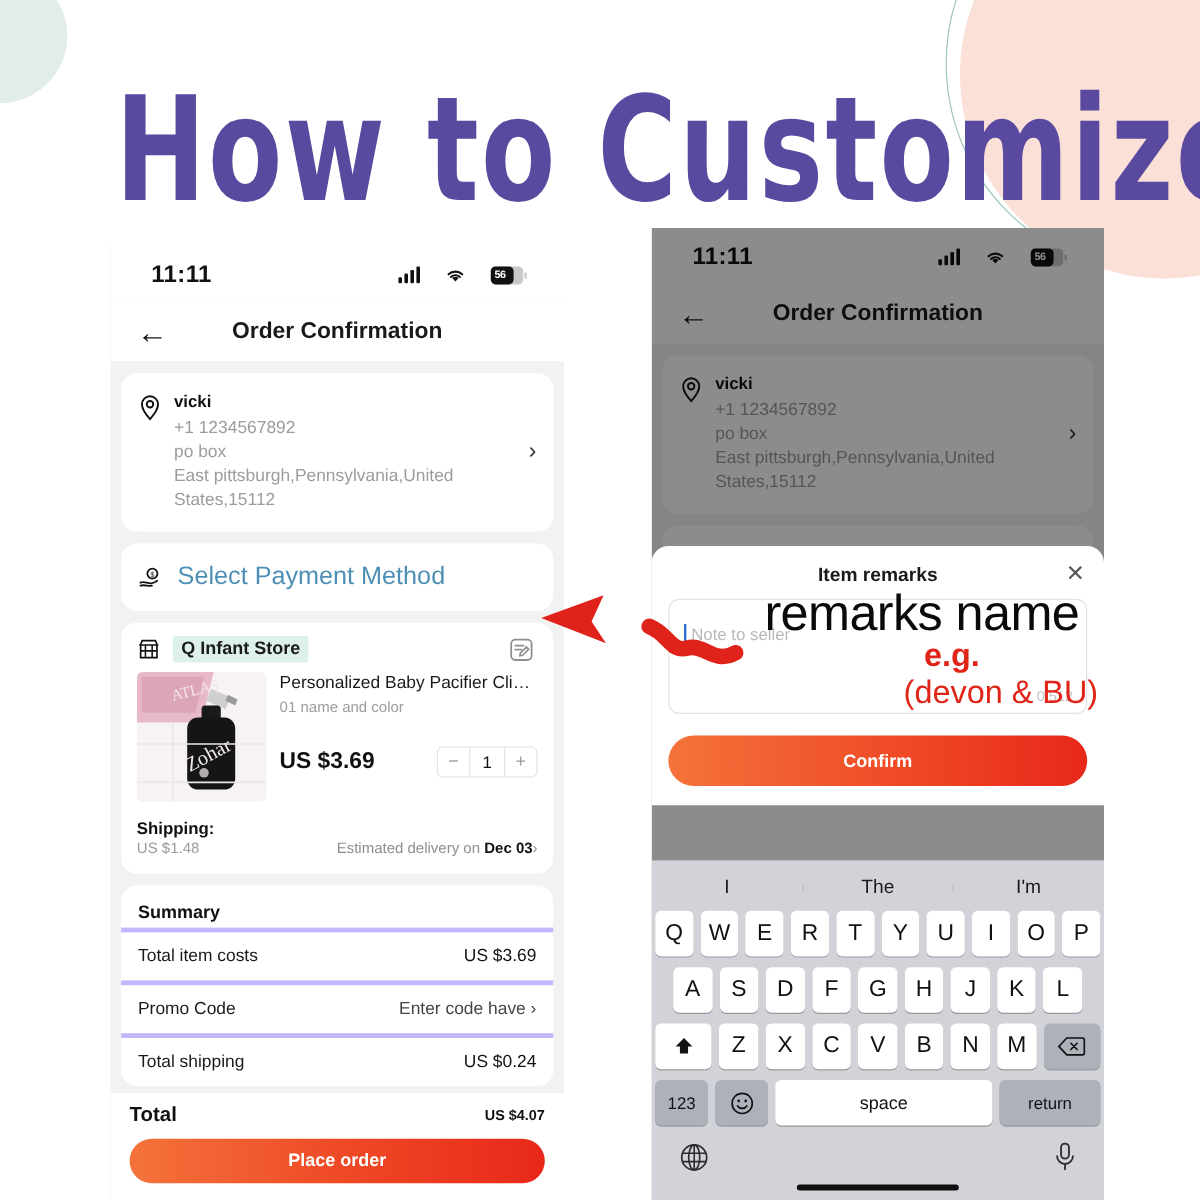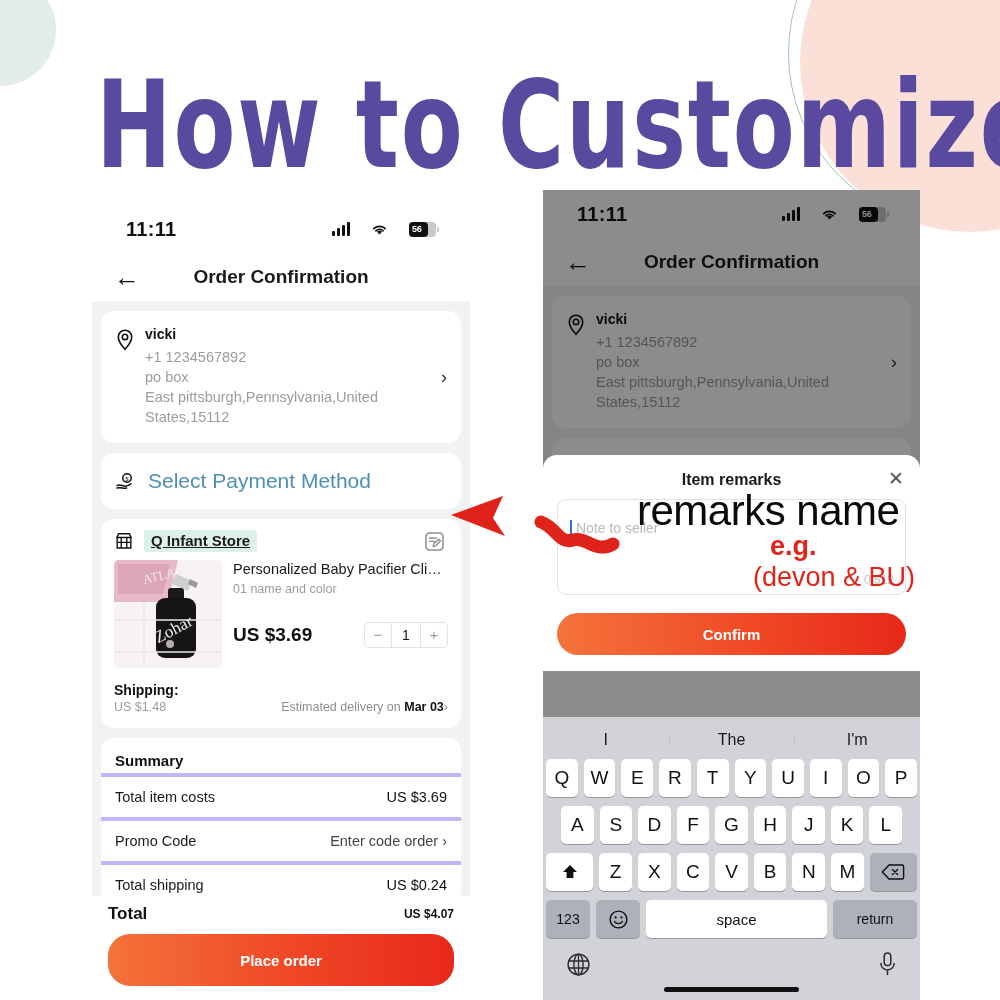--- a/index.html
+++ b/index.html
@@ -84,21 +84,21 @@
   .addr-name { font-size:14px; font-weight:bold; color:#111; margin-bottom:5px; }
   .addr-line { font-size:14.5px; color:#9c9c9c; line-height:1.38; }
   .chev-r { position:absolute; right:14px; top:50%; transform:translateY(-50%); font-size:19px; color:#333; }
 
   .pay-row { display:flex; align-items:center; padding:16px 14px; }
   .pay-label { font-size:21px; color:#4d8fb5; margin-left:11px; }
 
   .store-row { display:flex; align-items:center; padding:11px 13px 8px 13px; position:relative; }
   .store-name {
     font-size:15px; font-weight:bold; color:#1a1a1a; margin-left:10px;
-    background:#ddf1ea; padding:2px 7px 3px 7px; border-radius:2px;text-decoration:underline;
+    background:#ddf1ea; padding:2px 7px 3px 7px; border-radius:2px;
   }
   .edit-icon { position:absolute; right:16px; top:12px; }
 
   .prod { display:flex; padding:0 13px 4px 13px; }
   .prod-img {
     width:108px; height:108px; flex:0 0 108px; border-radius:5px;
     overflow:hidden; position:relative; background:#f6f2f3;
   }
   .prod-info { margin-left:11px; flex:1; min-width:0; }
   .prod-title {
@@ -123,21 +123,21 @@
   .sum-row:first-of-type { border-top:none; }
   .sum-row .v { color:#111; }
   .sum-row .v.gray { color:#444; }
   .legal { font-size:12.5px; color:#a8a8a8; padding:6px 14px 12px 14px; line-height:1.3; }
 
   .bottombar { position:absolute; left:0; bottom:0; width:100%; background:#fff; padding:8px 16px 14px 16px; }
   .bb-row { display:flex; justify-content:space-between; align-items:center; margin-bottom:10px; }
   .bb-total { font-size:17px; font-weight:bold; color:#111; }
   .bb-amount { font-size:12px; font-weight:bold; color:#111;text-align:center; }
   .cta {
-    height:52px; border-radius:22px; display:flex; align-items:center; justify-content:center;
+    height:37px; border-radius:22px; display:flex; align-items:center; justify-content:center;
     background:linear-gradient(90deg,#f4733b 0%,#ef4a26 50%,#e8281a 100%);
     color:#fff; font-size:15px; font-weight:bold;
   }
 
   
   #phone-right { left:543px; top:190px; width:377px; height:810px; background:#fff; }
   .dim { position:absolute; inset:0; background:rgba(0,0,0,.45); z-index:5; pointer-events:none; }
   .r-content { position:relative; z-index:1; }
   .r-scroll { padding:10px 9px 0 9px; background:#f2f2f2; height:268px; }
 
@@ -308,34 +308,34 @@
             </div>
           </div>
         </div>
 
         <div class="ship-row">
           <div class="ship-l">
             <div class="ship-t">Shipping:</div>
             <div class="ship-s">US $1.48</div>
           </div>
           <div class="ship-r">
-            <span>Estimated delivery on </span><b>Mar 03</b><span>›</span>
+            <span>Estimated delivery on </span><b>Dec 03</b><span>›</span>
           </div>
         </div>
       </div>
 
       <div class="card">
         <div class="sum-title">Summary</div>
         <div class="sum-row">
           <span>Total item costs</span>
           <span class="v">US $3.69</span>
         </div>
         <div class="sum-row">
           <span>Promo Code</span>
-          <span class="v gray">Enter code order ›</span>
+          <span class="v gray">Enter code have ›</span>
         </div>
         <div class="sum-row">
           <span>Total shipping</span>
           <span class="v">US $0.24</span>
         </div>
       </div>
 
       <div class="legal">Upon clicking 'Place Order', I confirm I have read and</div>
     </div>
 

